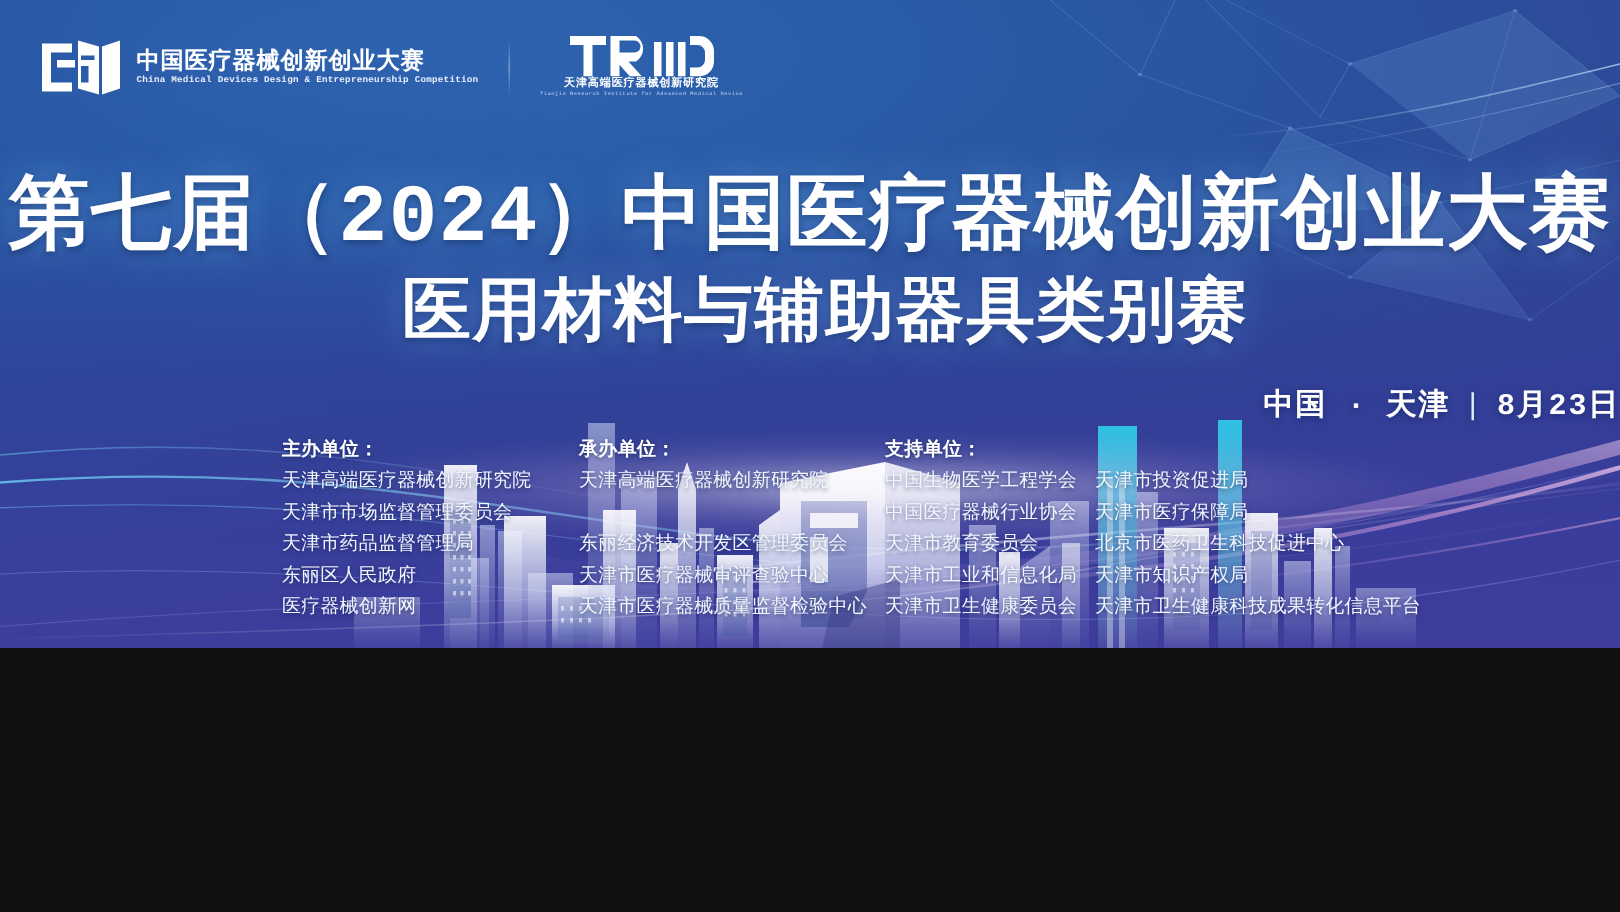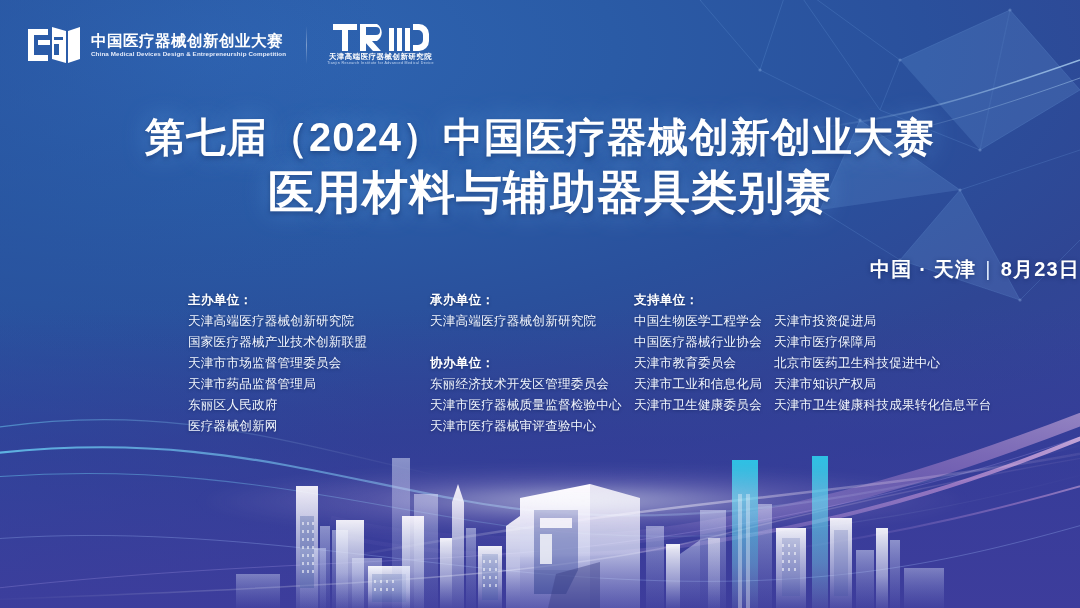--- a/index.html
+++ b/index.html
@@ -5,23 +5,23 @@
   html, body {
     margin: 0;
     padding: 0;
     background: #111;
   }
   * { box-sizing: border-box; }
 
   #poster {
     position: relative;
     width: 1080px;
-    height: 608px;
+    height: 432px;
     overflow: hidden;
-    font-family: Liberation Sans, sans-serif;
+    font-family: Liberation Mono, monospace;
     background: #4c1d95;
   }
 
   
   .bg-base {
     position: absolute; inset: 0;
     background:
       radial-gradient(130% 90% at 18% 8%, #2f66b4 0%, #2a5ba6 30%, #2a509c 52%, #2f4694 72%, #38409a 100%);
   }
   .bg-bottom-tint {
@@ -96,42 +96,42 @@
     text-align: center; z-index: 6;
   }
   .title-line {
     color: #ffffff;
     font-weight: 700;
     letter-spacing: 1px;
     line-height: 1.28;
     text-shadow: 0 0 26px rgba(120,190,255,.45), 0 2px 5px rgba(10,30,80,.55);
     white-space: nowrap;
   }
-  .title-line.l1 { font-size: 40px; }
+  .title-line.l1 { font-size: 54px; }
   .title-line.l2 { font-size: 46px; margin-left: 20px; }
 
   .subtitle {
     position: absolute; left: 0; right: 0; top: 256px;
     text-align: right; z-index: 6;
     color: #ffffff; font-size: 20px; font-weight: 700; letter-spacing: 1.2px;
     text-shadow: 0 1px 4px rgba(10,30,80,.5);
   }
   .subtitle .sep {
     display: inline-block; margin: 0 9px; color: #dfe9fb; font-weight: 400;
   }
 
   
   .orgs {
     position: absolute; left: 188px; top: 290px; z-index: 6;
     display: flex; align-items: flex-start;
     color: #ffffff;
   }
   .org-col { margin-right: 16px; }
   .org-col.c1 { width: 182px; }
-  .org-col.c2 { width: 188px; margin-left: 44px; }
+  .org-col.c2 { width: 188px; }
   .org-col.c3 { width: 132px; margin-right: 8px; }
   .org-col.c4 { width: 210px; margin-right: 2px; padding-top: 21px; }
 
   .org-head {
     font-size: 12.6px; font-weight: 700; letter-spacing: .3px;
     line-height: 21px; white-space: nowrap;
     text-shadow: 0 1px 3px rgba(8,26,70,.5);
   }
   .org-item {
     font-size: 12.6px; font-weight: 400; letter-spacing: .2px;
@@ -427,35 +427,33 @@
 
   <div class="subtitle">
     <span>中国 · 天津</span><span class="sep">|</span><span>8月23日</span>
   </div>
 
   <div class="orgs">
 
     <div class="org-col c1">
       <div class="org-head">主办单位：</div>
       <div class="org-item">天津高端医疗器械创新研究院</div>
-      <div class="org-item">国家医疗器械产业技术创新联盟</div>
       <div class="org-item">天津市市场监督管理委员会</div>
       <div class="org-item">天津市药品监督管理局</div>
       <div class="org-item">东丽区人民政府</div>
       <div class="org-item">医疗器械创新网</div>
     </div>
 
     <div class="org-col c2">
       <div class="org-head">承办单位：</div>
       <div class="org-item">天津高端医疗器械创新研究院</div>
       <div class="org-gap"></div>
-      <div class="org-head">协办单位：</div>
       <div class="org-item">东丽经济技术开发区管理委员会</div>
+      <div class="org-item">天津市医疗器械审评查验中心</div>
       <div class="org-item">天津市医疗器械质量监督检验中心</div>
-      <div class="org-item">天津市医疗器械审评查验中心</div>
     </div>
 
     <div class="org-col c3">
       <div class="org-head">支持单位：</div>
       <div class="org-item">中国生物医学工程学会</div>
       <div class="org-item">中国医疗器械行业协会</div>
       <div class="org-item">天津市教育委员会</div>
       <div class="org-item">天津市工业和信息化局</div>
       <div class="org-item">天津市卫生健康委员会</div>
     </div>

